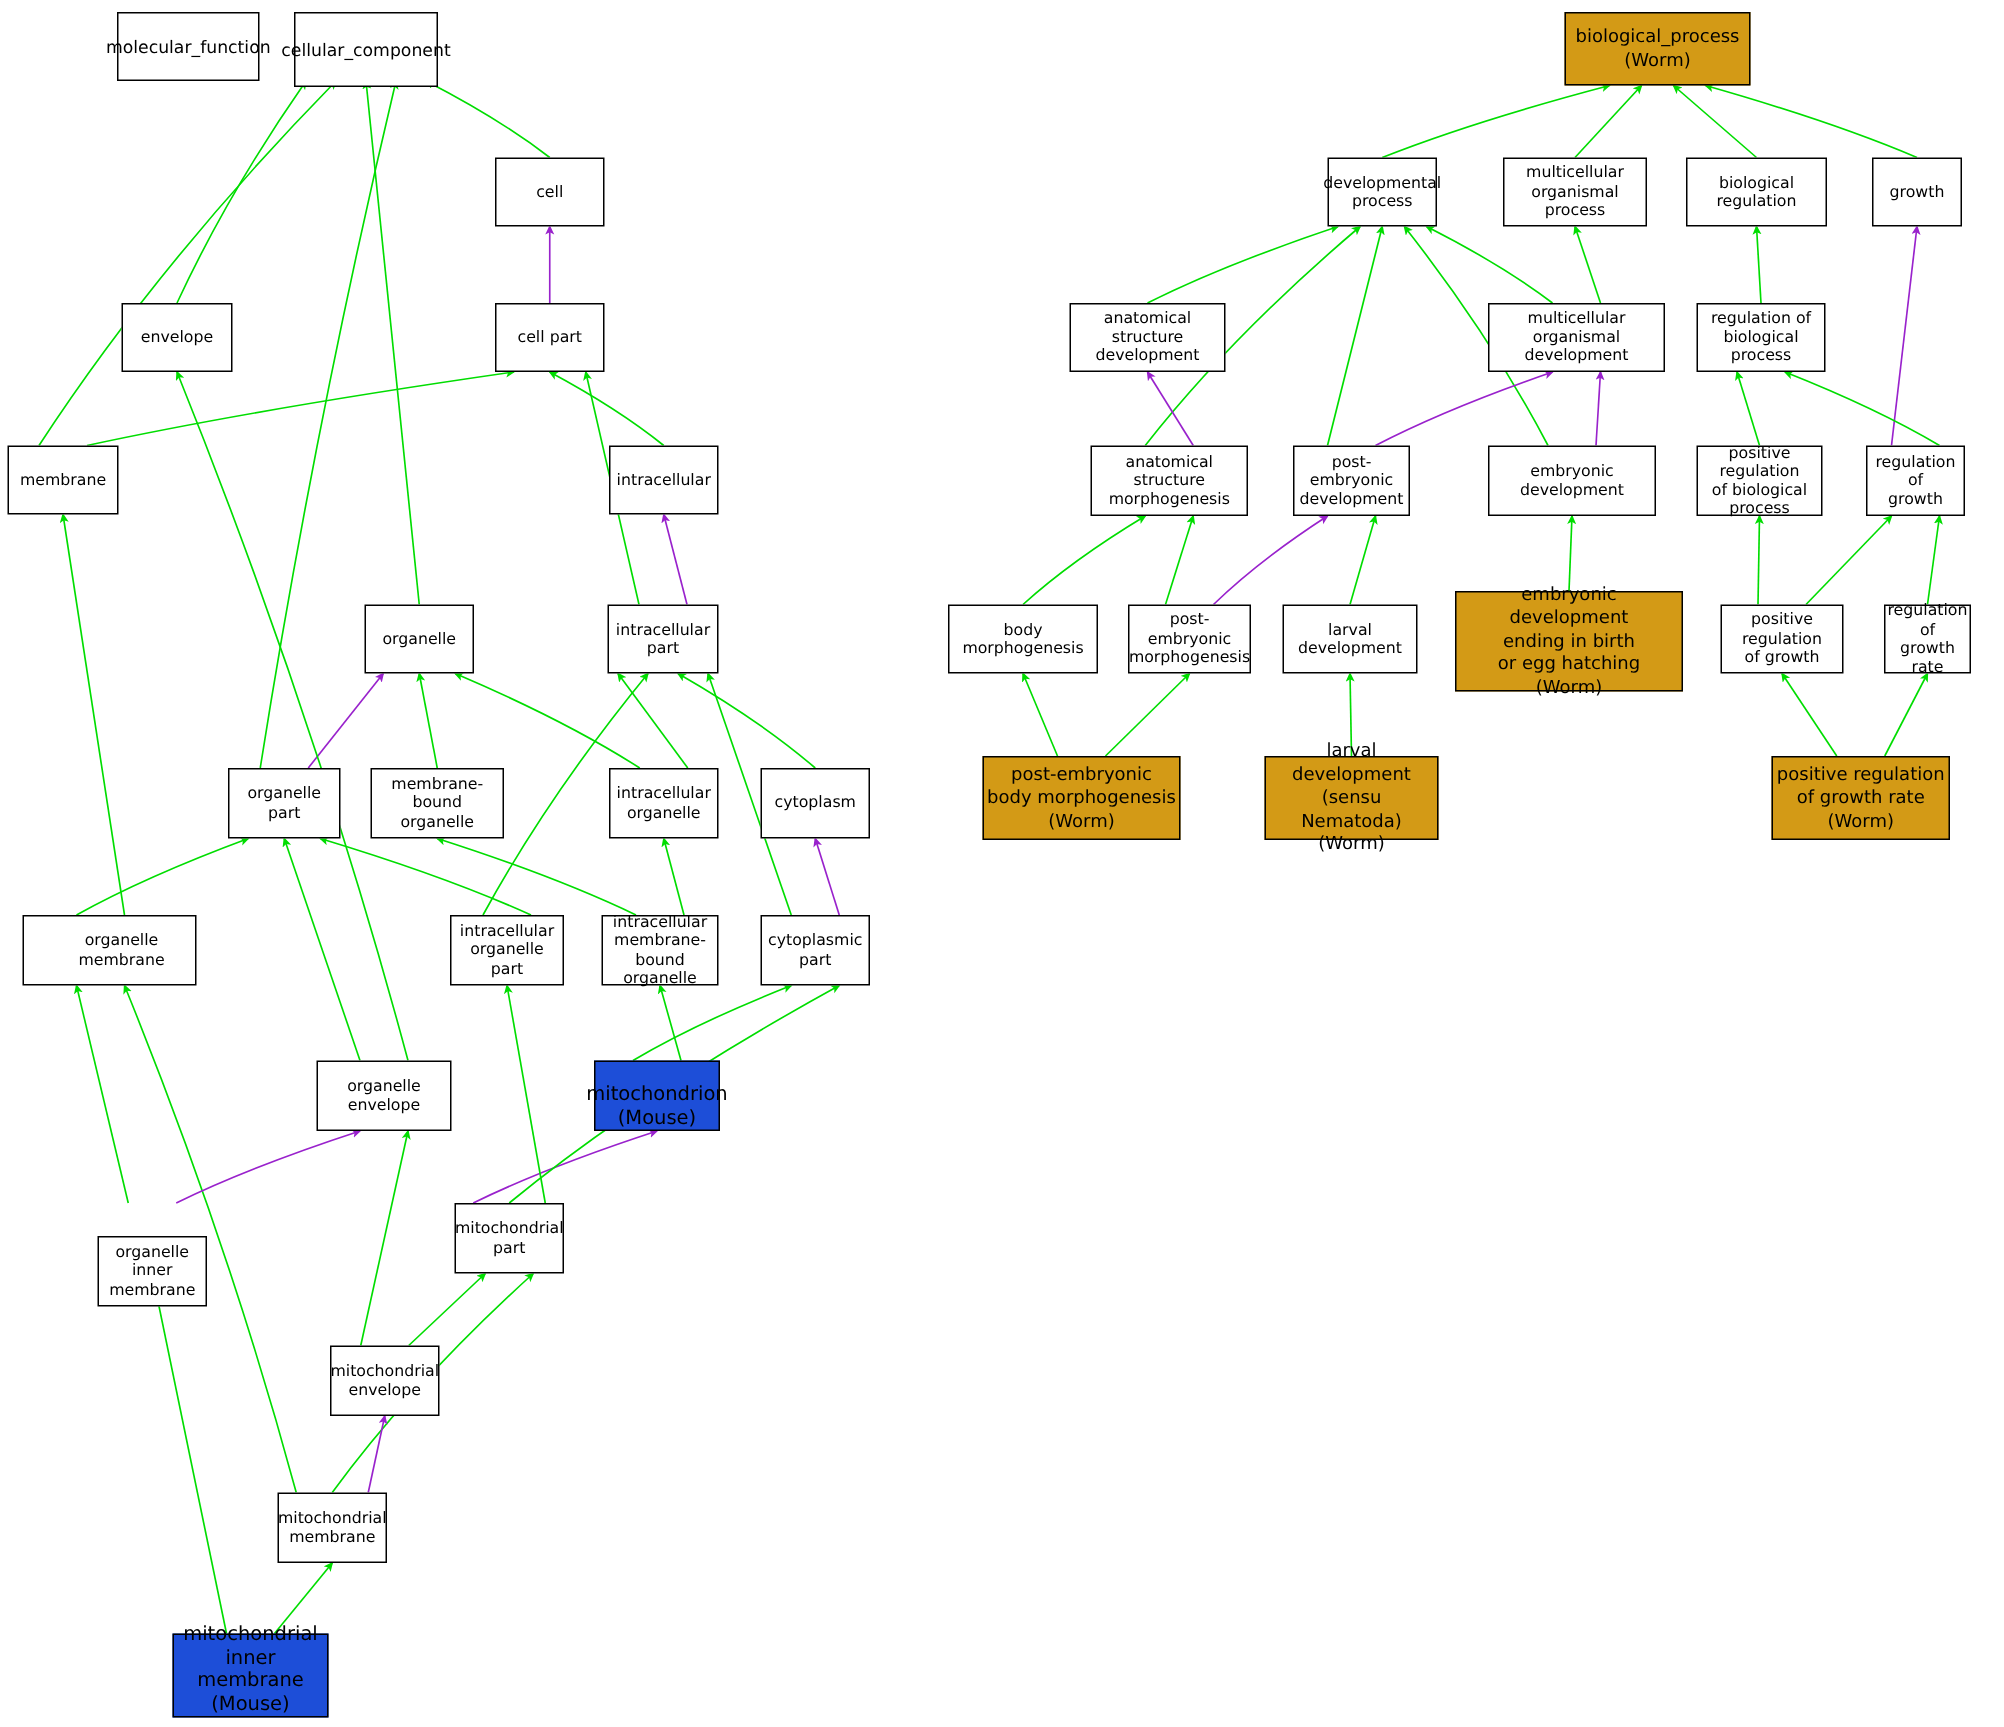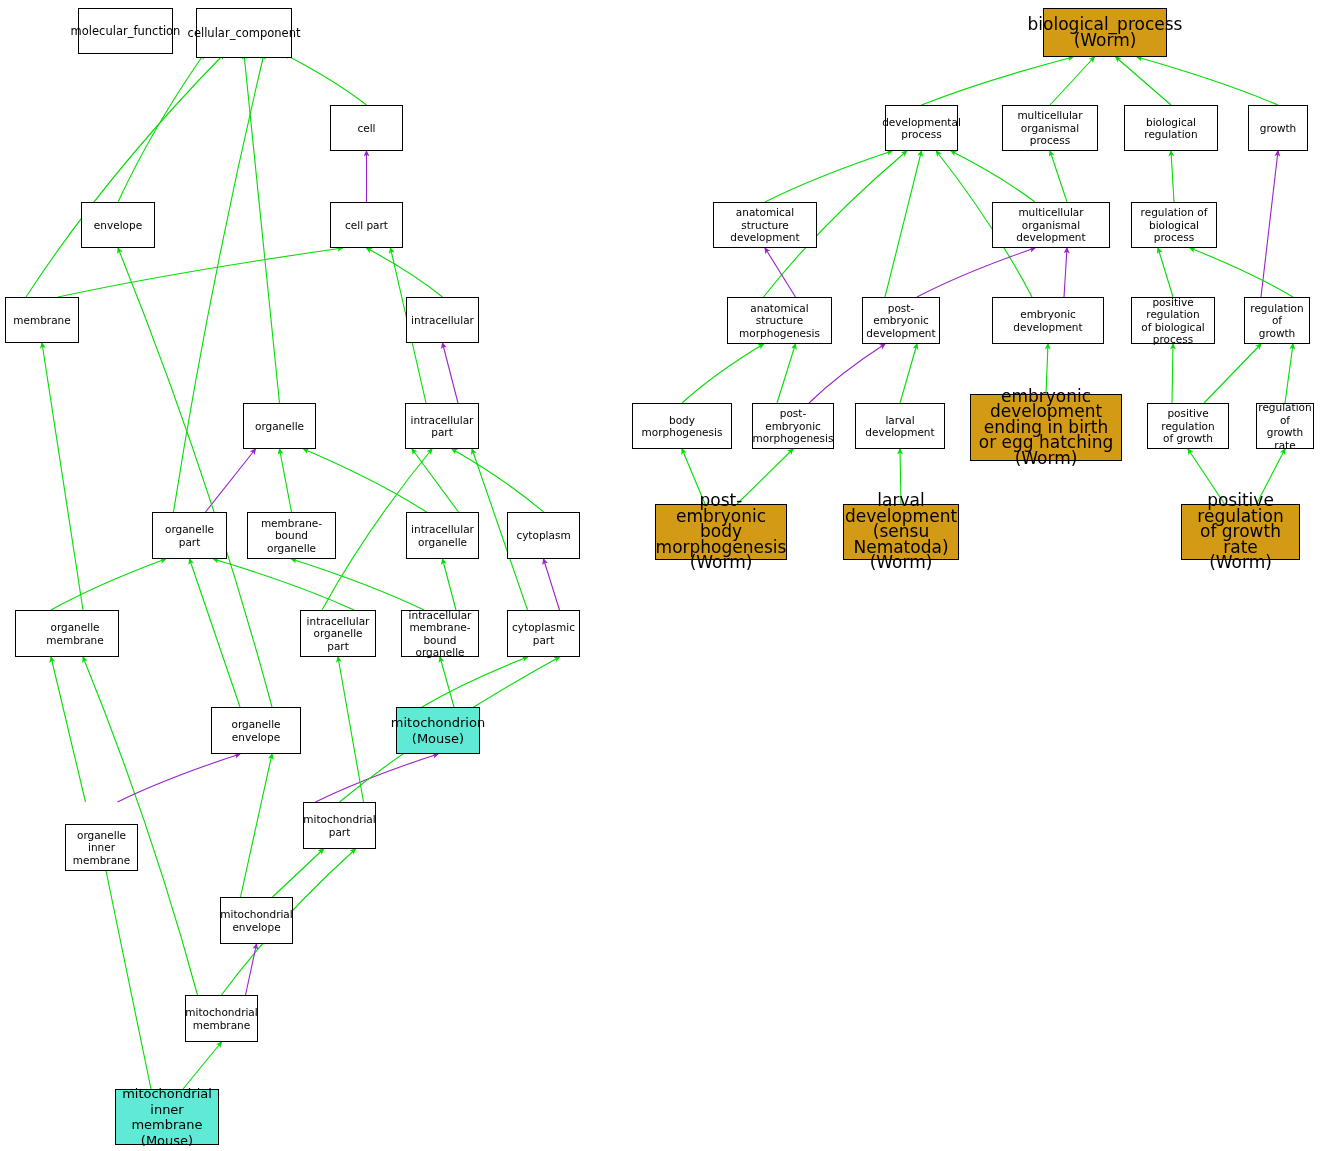--- a/index.html
+++ b/index.html
@@ -2,22 +2,22 @@
 <html><head>
 <meta charset="utf-8">
 <style>
   html,body{margin:0;padding:0;background:#ffffff;}
   body{font-family:"DejaVu Sans","Liberation Sans",sans-serif;}
   #canvas{position:relative;width:1336px;height:1151px;background:#fff;overflow:hidden;}
   #edges{position:absolute;left:0;top:0;width:1336px;height:1151px;pointer-events:none;}
   .node{position:absolute;box-sizing:border-box;border:1px solid #000;background:#fff;
         display:flex;align-items:center;justify-content:center;text-align:center;
         font-size:10.5px;line-height:12.5px;color:#000;}
-  .node.go-orange{background:#d39a16;font-size:17px;line-height:15.5px;}
-  .node.go-blue{background:#5eead4;font-size:13px;line-height:15.5px;}
+  .node.go-orange{background:#d39a16;font-size:12px;line-height:15.5px;}
+  .node.go-blue{background:#1d4ed8;font-size:13px;line-height:15.5px;align-items:flex-end;}
   .node.root{font-size:11.5px;}
   .node span{display:block;padding:0 2px;white-space:pre-line;}
 </style>
 </head>
 <body>
 
 <div id="canvas">
   <svg id="edges" xmlns="http://www.w3.org/2000/svg" viewBox="0 0 1336 1151">
       <defs>
         <marker id="ah-green" markerWidth="7" markerHeight="7" refX="5.4" refY="3" orient="auto" markerUnits="userSpaceOnUse">
@@ -133,21 +133,21 @@
         <span>membrane-bound
 organelle</span>
       </div>
       <div class="node " style="left: 406px; top: 512px; width: 73px; height: 47px;">
         <span>intracellular
 organelle</span>
       </div>
       <div class="node " style="left: 507px; top: 512px; width: 73px; height: 47px;">
         <span>cytoplasm</span>
       </div>
-      <div class="node " style="left: 15px; top: 610px; width: 104px; height: 47px; padding-left: 16px;">
+      <div class="node " style="left: 15px; top: 610px; width: 116px; height: 47px; padding-left: 16px;">
         <span>organelle membrane</span>
       </div>
       <div class="node " style="left: 300px; top: 610px; width: 76px; height: 47px;">
         <span>intracellular
 organelle part</span>
       </div>
       <div class="node " style="left: 401px; top: 610px; width: 78px; height: 47px;">
         <span>intracellular
 membrane-bound
 organelle</span>

